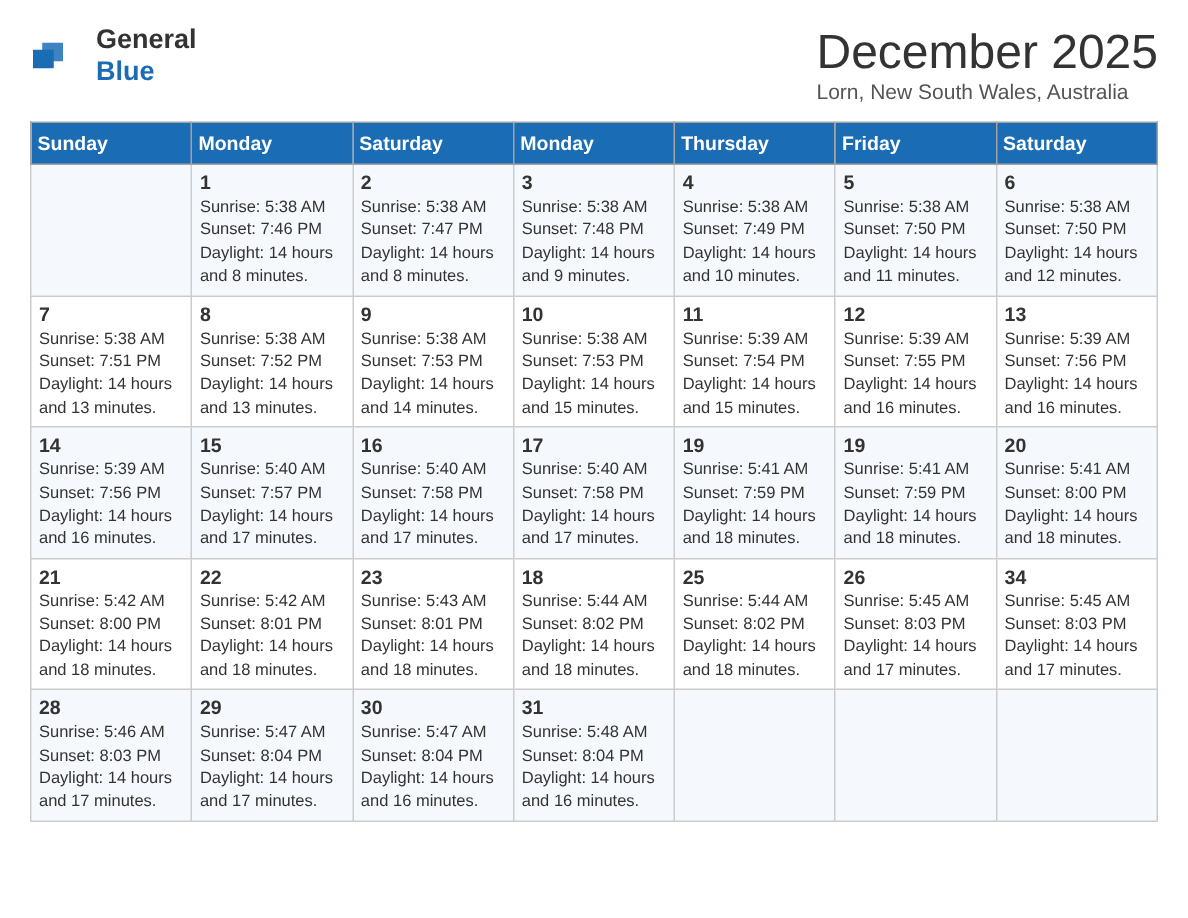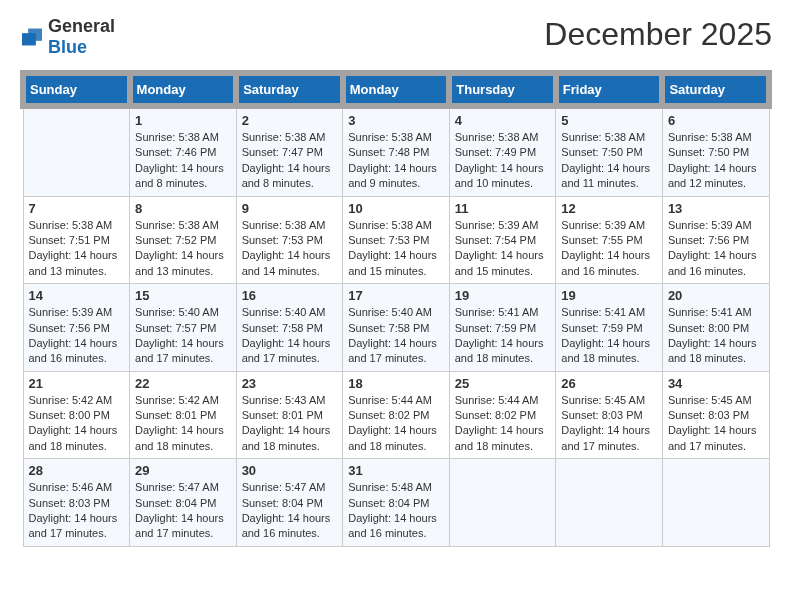--- a/index.html
+++ b/index.html
@@ -12,21 +12,21 @@
     }
     .header-area {
       display: flex;
       justify-content: space-between;
       align-items: flex-start;
       margin-bottom: 12px;
     }
     .logo {
       display: flex;
       align-items: center;
-      gap: 4px;
+      gap: 20px;
     }
     .logo-icon {
       width: 24px;
       height: 20px;
     }
     .title-area {
       text-align: left;
     }
     .month-title {
       font-size: 32px;
@@ -42,21 +42,21 @@
       border-collapse: collapse;
       font-size: 11px;
     }
     .calendar-table th {
       background-color: #1a6db5;
       color: #fff;
       padding: 6px 4px;
       text-align: left;
       font-size: 13px;
       font-weight: bold;
-      border: 6px solid #a3a3a3;
+      border: 1px solid #a3a3a3;
     }
     .calendar-table td {
       border: 1px solid #ccc;
       vertical-align: top;
       padding: 4px 5px;
       width: calc(100% / 7);
       height: 80px;
     }
     .day-number {
       font-weight: bold;
@@ -89,20 +89,21 @@
       <polygon points="10,2 28,2 28,18 10,18" fill="#1a6db5" opacity="0.85"></polygon>
       <polygon points="2,8 20,8 20,24 2,24" fill="#1a6db5"></polygon>
     </svg>
     <div>
       <span style="font-size:18px;font-weight:bold;color:#333;">General</span><br>
       <span style="font-size:18px;font-weight:bold;color:#1a6db5;margin-top:16px;">Blue</span>
     </div>
   </div>
   <div class="title-area">
     <div class="month-title">December 2025</div>
+    <div class="location-subtitle">Lorn, New South Wales, Australia</div>
   </div>
 </div>
 
 <table class="calendar-table">
   <thead>
     <tr>
     <th>Sunday</th>
         <th>Monday</th>
         <th>Saturday</th>
         <th>Monday</th>

